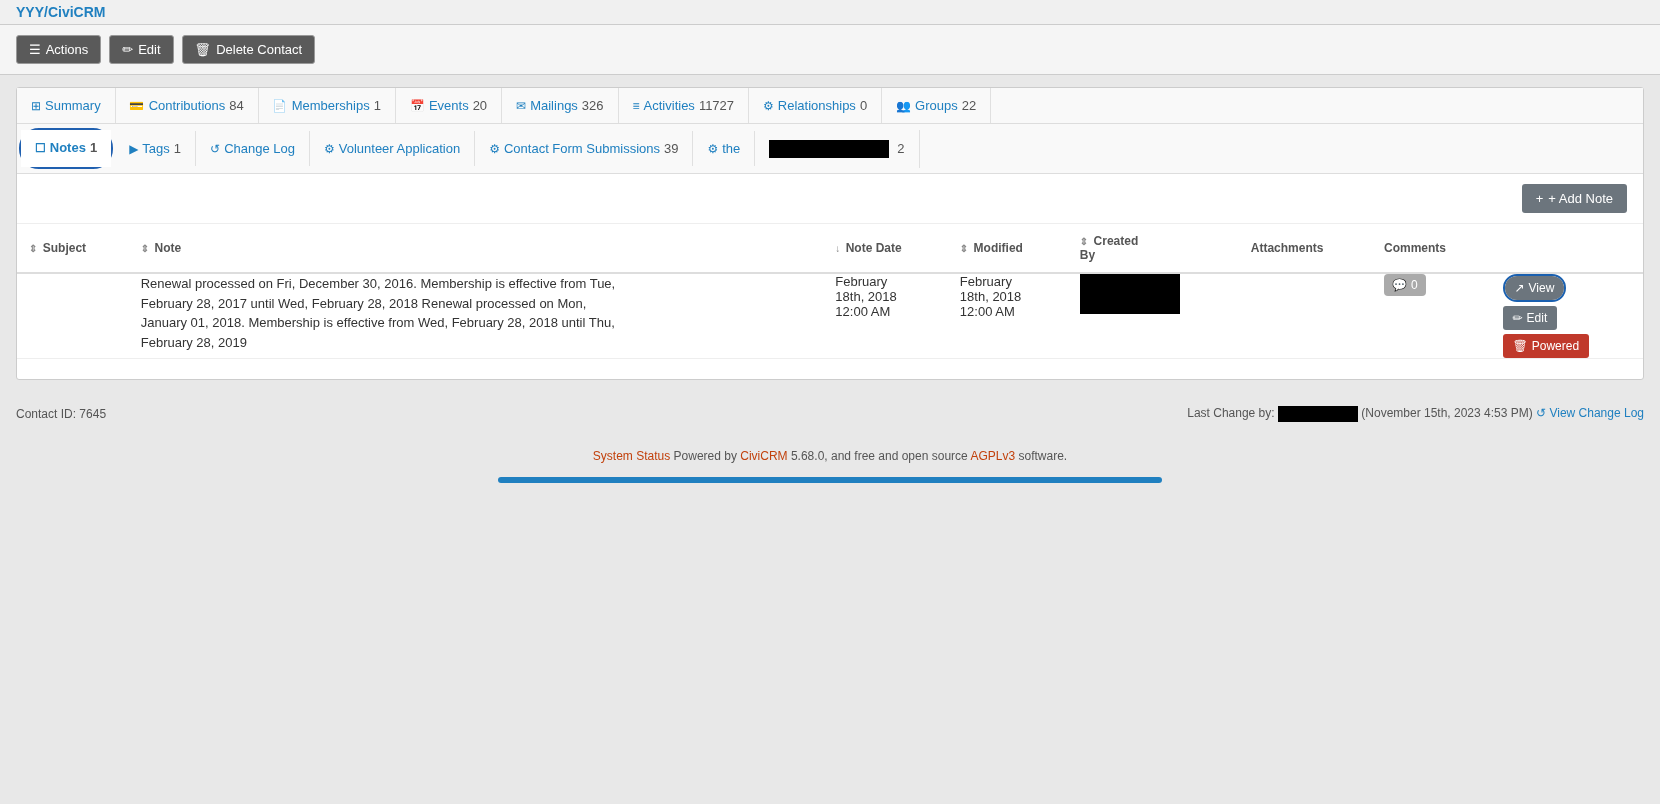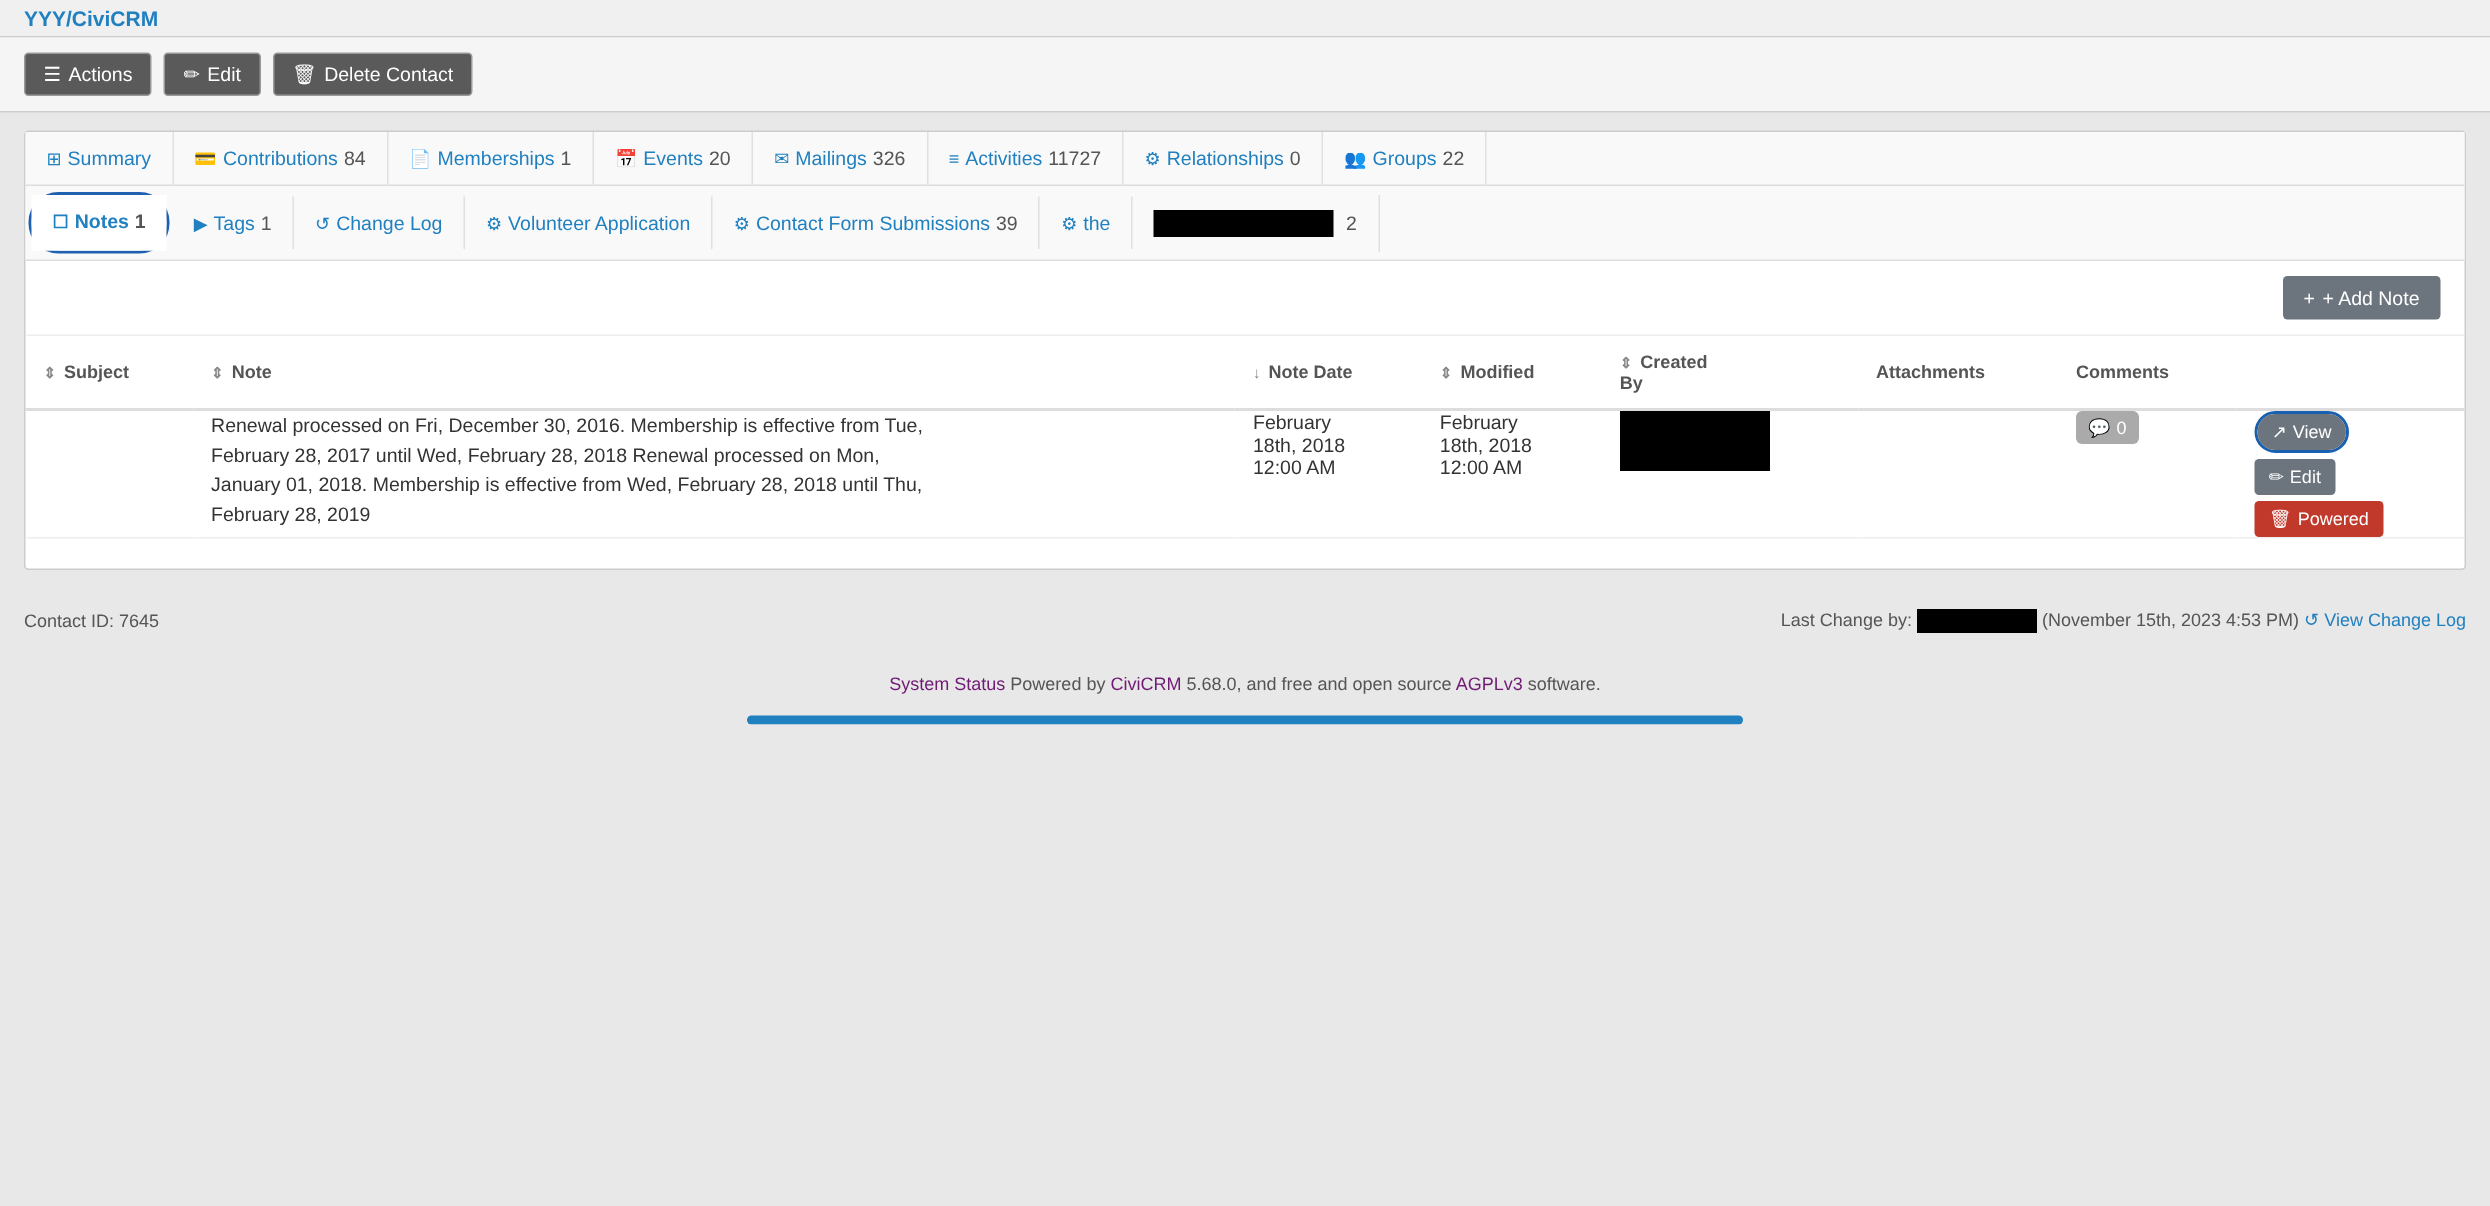--- a/index.html
+++ b/index.html
@@ -210,21 +210,21 @@
       color: #2080c0;
       text-decoration: none;
     }
     .page-footer {
       text-align: center;
       padding: 14px;
       font-size: 12px;
       color: #555;
     }
     .page-footer a {
-      color: #701a75;
+      color: #c2410c;
       text-decoration: none;
     }
     .blue-bottom-bar {
       height: 6px;
       background: #2080c0;
       width: 40%;
       margin: 0 auto;
       border-radius: 3px;
     }
     .header-bar {

